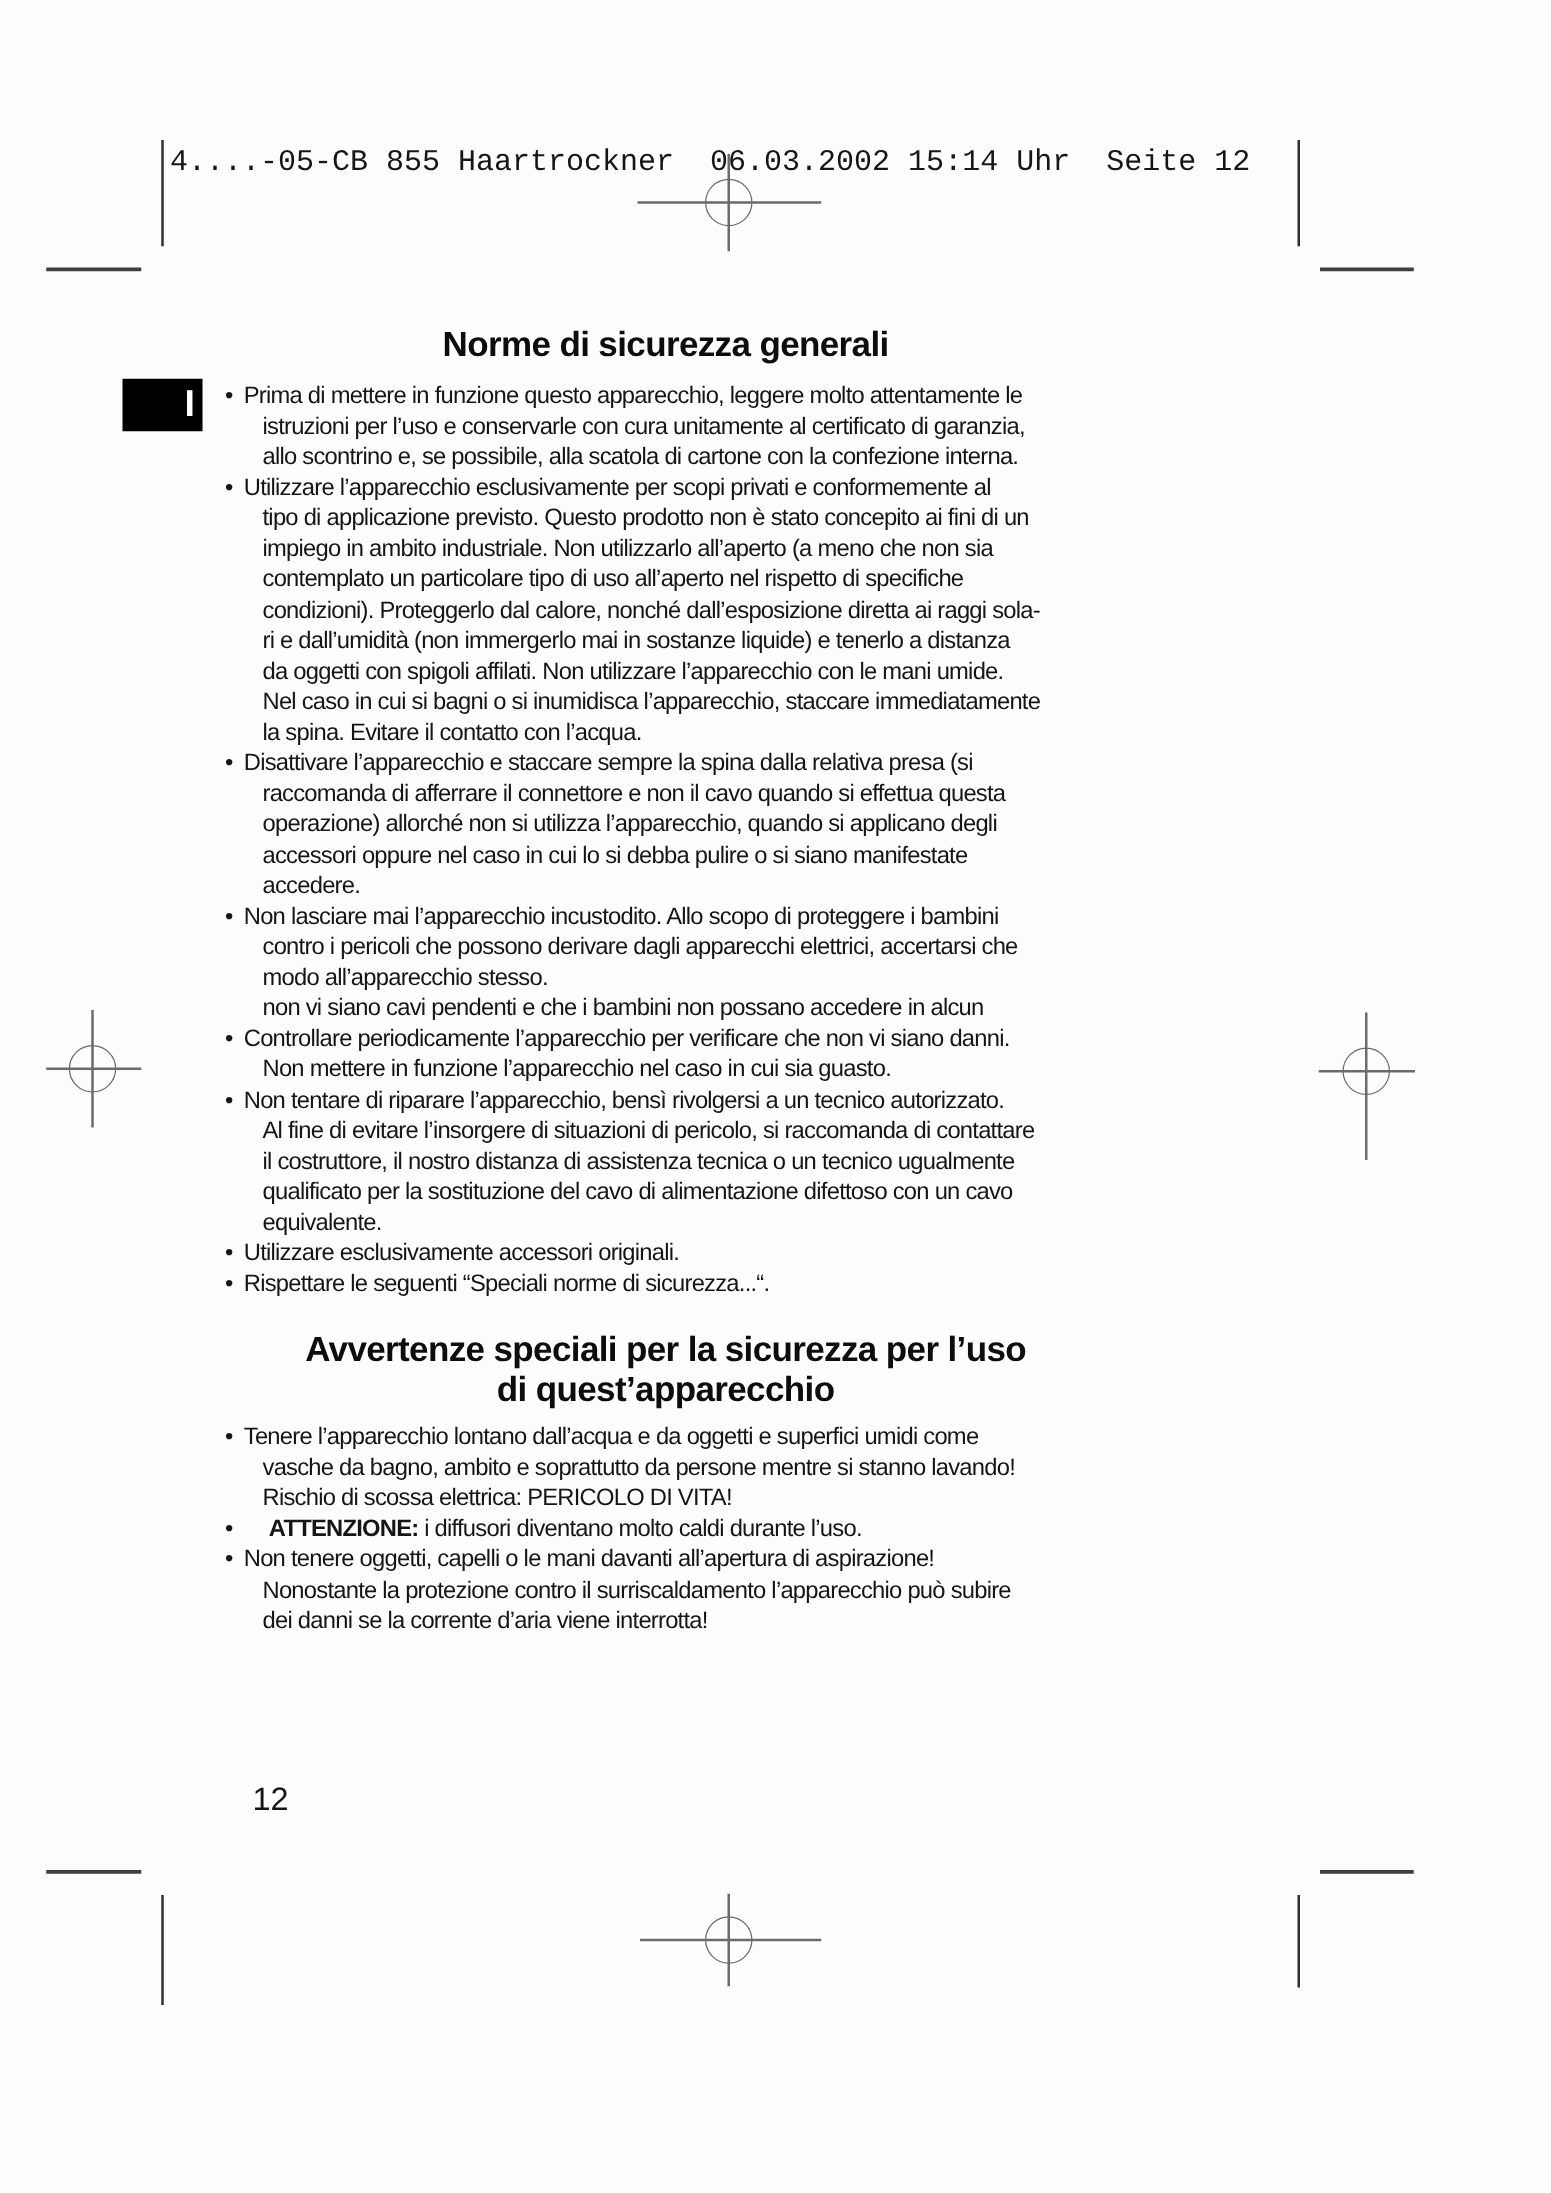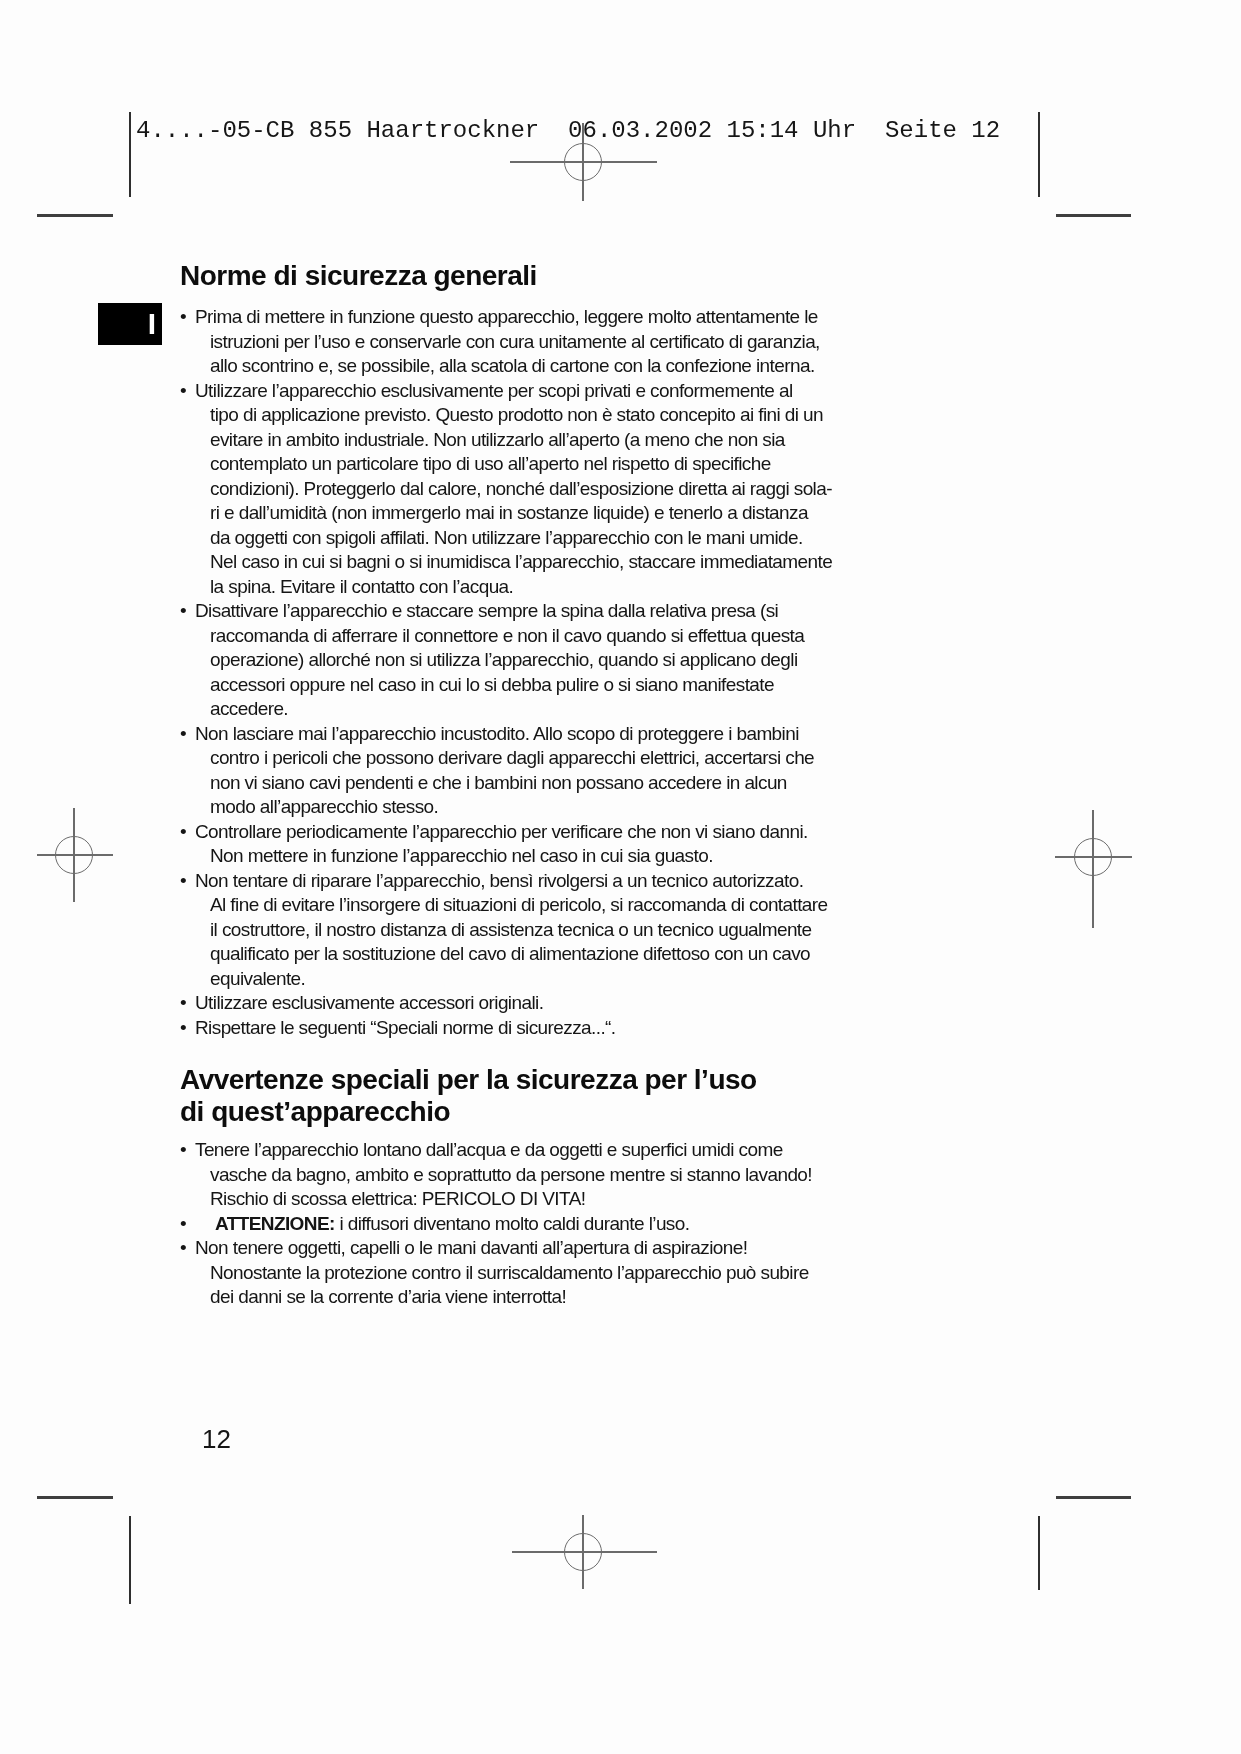--- a/index.html
+++ b/index.html
@@ -48,21 +48,21 @@
     position:absolute; left:98px; top:303px;
     width:64px; height:42px; background:#000;
     color:#fff; font-weight:bold; font-size:30px;
     text-align:right; line-height:42px;
     padding-right:6px; box-sizing:border-box;
   }
 
   
   .content { position:absolute; left:180px; top:260px; width:705px; }
   .section-title {
-    font-weight:bold;
+    text-align:center; font-weight:bold;
     font-size:28px; line-height:32px;
     letter-spacing:-0.5px; color:#0d0d0d;
     margin:0 0 13px 0; white-space:nowrap;
   }
   .section + .section .section-title { margin-top:24px; margin-bottom:10px; }
 
   .bullets { font-size:19px; letter-spacing:-0.6px; color:#151515; }
   .bullet  { position:relative; }
   .bline   { height:24.5px; line-height:24.5px; white-space:nowrap; padding-left:15px; }
   .bline.first { position:relative; }
@@ -124,40 +124,40 @@
         </div>
       <div class="bullets">
           <div class="bullet">
             <div class="bline first"><span class="dot">•</span>Prima di mettere in funzione questo apparecchio, leggere molto attentamente le</div>
             <div class="bline cont">istruzioni per l’uso e conservarle con cura unitamente al certificato di garanzia,</div>
             <div class="bline cont">allo scontrino e, se possibile, alla scatola di cartone con la confezione interna.</div>
           </div>
           <div class="bullet">
             <div class="bline first"><span class="dot">•</span>Utilizzare l’apparecchio esclusivamente per scopi privati e conformemente al</div>
             <div class="bline cont">tipo di applicazione previsto. Questo prodotto non è stato concepito ai fini di un</div>
-            <div class="bline cont">evitare in ambito industriale. Non utilizzarlo all’aperto (a meno che non sia</div>
+            <div class="bline cont">impiego in ambito industriale. Non utilizzarlo all’aperto (a meno che non sia</div>
             <div class="bline cont">contemplato un particolare tipo di uso all’aperto nel rispetto di specifiche</div>
             <div class="bline cont">condizioni). Proteggerlo dal calore, nonché dall’esposizione diretta ai raggi sola-</div>
             <div class="bline cont">ri e dall’umidità (non immergerlo mai in sostanze liquide) e tenerlo a distanza</div>
             <div class="bline cont">da oggetti con spigoli affilati. Non utilizzare l’apparecchio con le mani umide.</div>
             <div class="bline cont">Nel caso in cui si bagni o si inumidisca l’apparecchio, staccare immediatamente</div>
             <div class="bline cont">la spina. Evitare il contatto con l’acqua.</div>
           </div>
           <div class="bullet">
             <div class="bline first"><span class="dot">•</span>Disattivare l’apparecchio e staccare sempre la spina dalla relativa presa (si</div>
             <div class="bline cont">raccomanda di afferrare il connettore e non il cavo quando si effettua questa</div>
             <div class="bline cont">operazione) allorché non si utilizza l’apparecchio, quando si applicano degli</div>
             <div class="bline cont">accessori oppure nel caso in cui lo si debba pulire o si siano manifestate</div>
             <div class="bline cont">accedere.</div>
           </div>
           <div class="bullet">
             <div class="bline first"><span class="dot">•</span>Non lasciare mai l’apparecchio incustodito. Allo scopo di proteggere i bambini</div>
             <div class="bline cont">contro i pericoli che possono derivare dagli apparecchi elettrici, accertarsi che</div>
+            <div class="bline cont">modo all’apparecchio stesso.</div>
             <div class="bline cont">non vi siano cavi pendenti e che i bambini non possano accedere in alcun</div>
-            <div class="bline cont">modo all’apparecchio stesso.</div>
           </div>
           <div class="bullet">
             <div class="bline first"><span class="dot">•</span>Controllare periodicamente l’apparecchio per verificare che non vi siano danni.</div>
             <div class="bline cont">Non mettere in funzione l’apparecchio nel caso in cui sia guasto.</div>
           </div>
           <div class="bullet">
             <div class="bline first"><span class="dot">•</span>Non tentare di riparare l’apparecchio, bensì rivolgersi a un tecnico autorizzato.</div>
             <div class="bline cont">Al fine di evitare l’insorgere di situazioni di pericolo, si raccomanda di contattare</div>
             <div class="bline cont">il costruttore, il nostro distanza di assistenza tecnica o un tecnico ugualmente</div>
             <div class="bline cont">qualificato per la sostituzione del cavo di alimentazione difettoso con un cavo</div>

